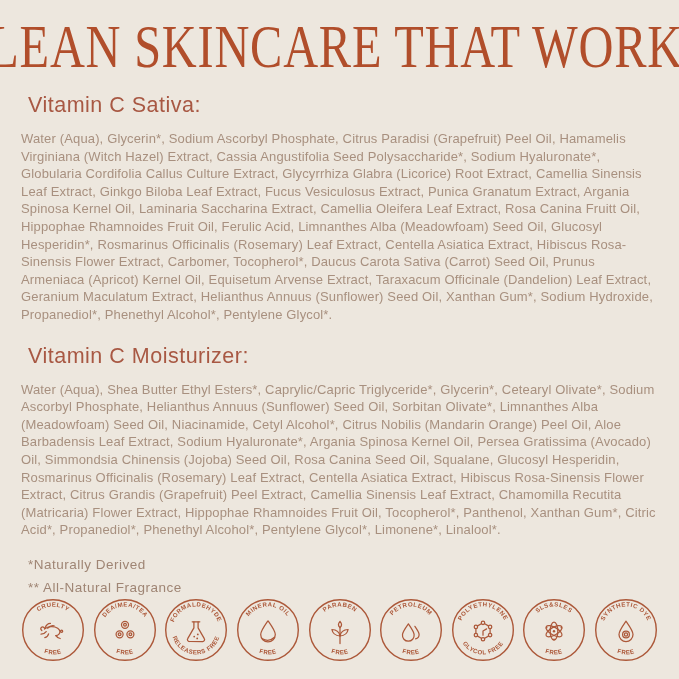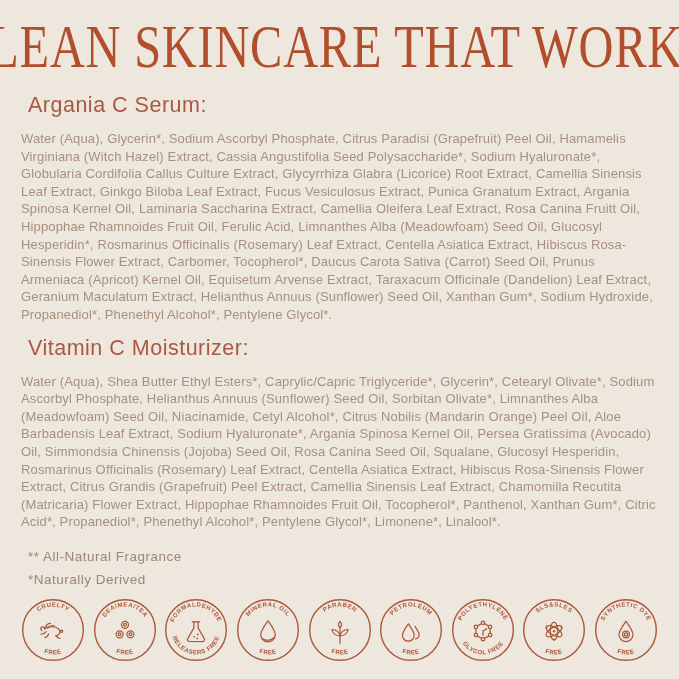--- a/index.html
+++ b/index.html
@@ -36,21 +36,21 @@
     color:#A85843;
   }
   .ingredients{
     margin:13px 21px 0;
     text-align:left;
     font-size:13px;
     line-height:17.6px;
     letter-spacing:0.15px;
     color:#A8907F;
   }
-  .section-moisturizer .heading{margin-top:12px;}
+  .section-moisturizer .heading{margin-top:20px;}
   .footnotes{
     margin:14px 0 0 28px;
     font-size:13.5px;
     line-height:23px;
     letter-spacing:0.5px;
     color:#9F8574;
   }
   .badge-row{
     position:absolute;
     left:21px;right:21px;top:598px;
@@ -64,32 +64,32 @@
 </head>
 <body>
 
 <div class="page">
 
   <div class="title-wrap">
     <h1 class="title">CLEAN SKINCARE THAT WORKS.</h1>
   </div>
 
   <section class="section-serum">
-    <h2 class="heading">Argania C Serum:</h2>
+    <h2 class="heading">Vitamin C Sativa:</h2>
     <p class="ingredients">Water (Aqua), Glycerin*, Sodium Ascorbyl Phosphate, Citrus Paradisi (Grapefruit) Peel Oil, Hamamelis Virginiana (Witch Hazel) Extract, Cassia Angustifolia Seed Polysaccharide*, Sodium Hyaluronate*, Globularia Cordifolia Callus Culture Extract, Glycyrrhiza Glabra (Licorice) Root Extract, Camellia Sinensis Leaf Extract, Ginkgo Biloba Leaf Extract, Fucus Vesiculosus Extract, Punica Granatum Extract, Argania Spinosa Kernel Oil, Laminaria Saccharina Extract, Camellia Oleifera Leaf Extract, Rosa Canina Fruitt Oil, Hippophae Rhamnoides Fruit Oil, Ferulic Acid, Limnanthes Alba (Meadowfoam) Seed Oil, Glucosyl Hesperidin*, Rosmarinus Officinalis (Rosemary) Leaf Extract, Centella Asiatica Extract, Hibiscus Rosa-Sinensis Flower Extract, Carbomer, Tocopherol*, Daucus Carota Sativa (Carrot) Seed Oil, Prunus Armeniaca (Apricot) Kernel Oil, Equisetum Arvense Extract, Taraxacum Officinale (Dandelion) Leaf Extract, Geranium Maculatum Extract, Helianthus Annuus (Sunflower) Seed Oil, Xanthan Gum*, Sodium Hydroxide, Propanediol*, Phenethyl Alcohol*, Pentylene Glycol*.</p>
   </section>
 
   <section class="section-moisturizer">
     <h2 class="heading">Vitamin C Moisturizer:</h2>
     <p class="ingredients">Water (Aqua), Shea Butter Ethyl Esters*, Caprylic/Capric Triglyceride*, Glycerin*, Cetearyl Olivate*, Sodium Ascorbyl Phosphate, Helianthus Annuus (Sunflower) Seed Oil, Sorbitan Olivate*, Limnanthes Alba (Meadowfoam) Seed Oil, Niacinamide, Cetyl Alcohol*, Citrus Nobilis (Mandarin Orange) Peel Oil, Aloe Barbadensis Leaf Extract, Sodium Hyaluronate*, Argania Spinosa Kernel Oil, Persea Gratissima (Avocado) Oil, Simmondsia Chinensis (Jojoba) Seed Oil, Rosa Canina Seed Oil, Squalane, Glucosyl Hesperidin, Rosmarinus Officinalis (Rosemary) Leaf Extract, Centella Asiatica Extract, Hibiscus Rosa-Sinensis Flower Extract, Citrus Grandis (Grapefruit) Peel Extract, Camellia Sinensis Leaf Extract, Chamomilla Recutita (Matricaria) Flower Extract, Hippophae Rhamnoides Fruit Oil, Tocopherol*, Panthenol, Xanthan Gum*, Citric Acid*, Propanediol*, Phenethyl Alcohol*, Pentylene Glycol*, Limonene*, Linalool*.</p>
   </section>
 
   <div class="footnotes">
+    <div>*Naturally Derived</div>
     <div>** All-Natural Fragrance</div>
-    <div>*Naturally Derived</div>
   </div>
 
   <div class="badge-row" id="badge-row">
       <div class="badge">
         <svg viewBox="0 0 64 64" width="64" height="64">
           <circle cx="32" cy="32" r="30.3" fill="none" stroke="#AC5839" stroke-width="1.4"></circle>
           <path id="arc-top-0" d="M9.3 25.9 A23.5 23.5 0 0 1 54.7 25.9" fill="none"></path>
           <path id="arc-bot-0" d="M9.0 40.4 A24.5 24.5 0 0 0 55.0 40.4" fill="none"></path>
           <text font-size="6.1" font-weight="600" letter-spacing="0.5" fill="#AC5839" font-family="Liberation Sans, sans-serif"><textPath href="#arc-top-0" startOffset="50%" text-anchor="middle">CRUELTY</textPath></text>
           <text font-size="6.1" font-weight="600" letter-spacing="0.5" fill="#AC5839" font-family="Liberation Sans, sans-serif"><textPath href="#arc-bot-0" startOffset="50%" text-anchor="middle">FREE</textPath></text>

